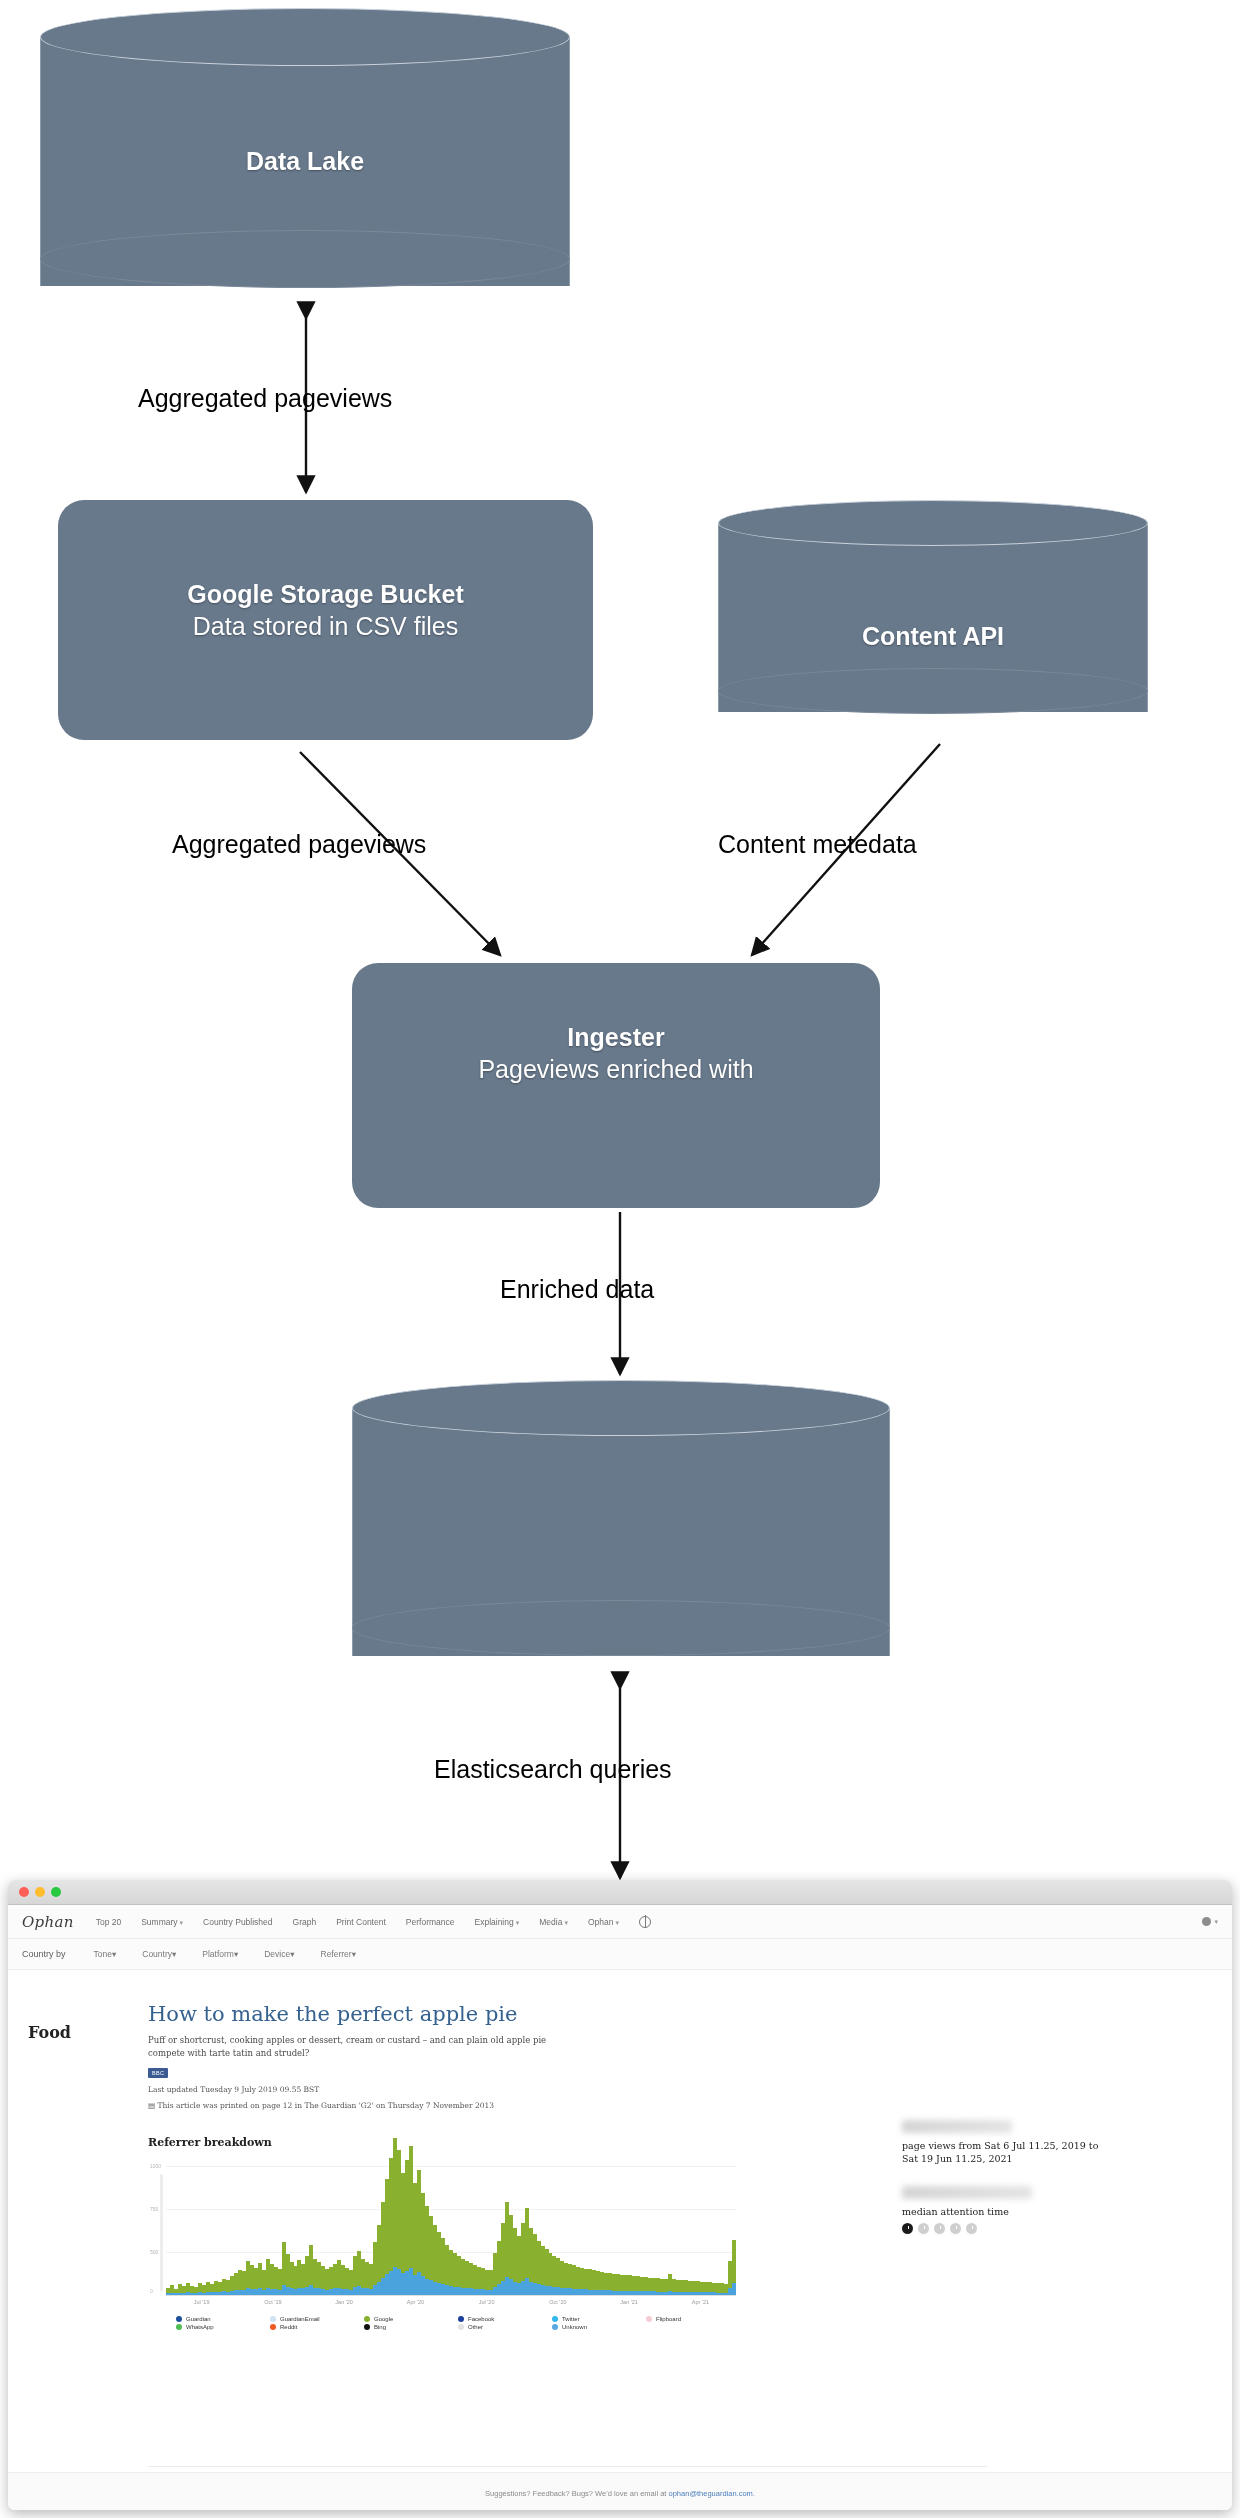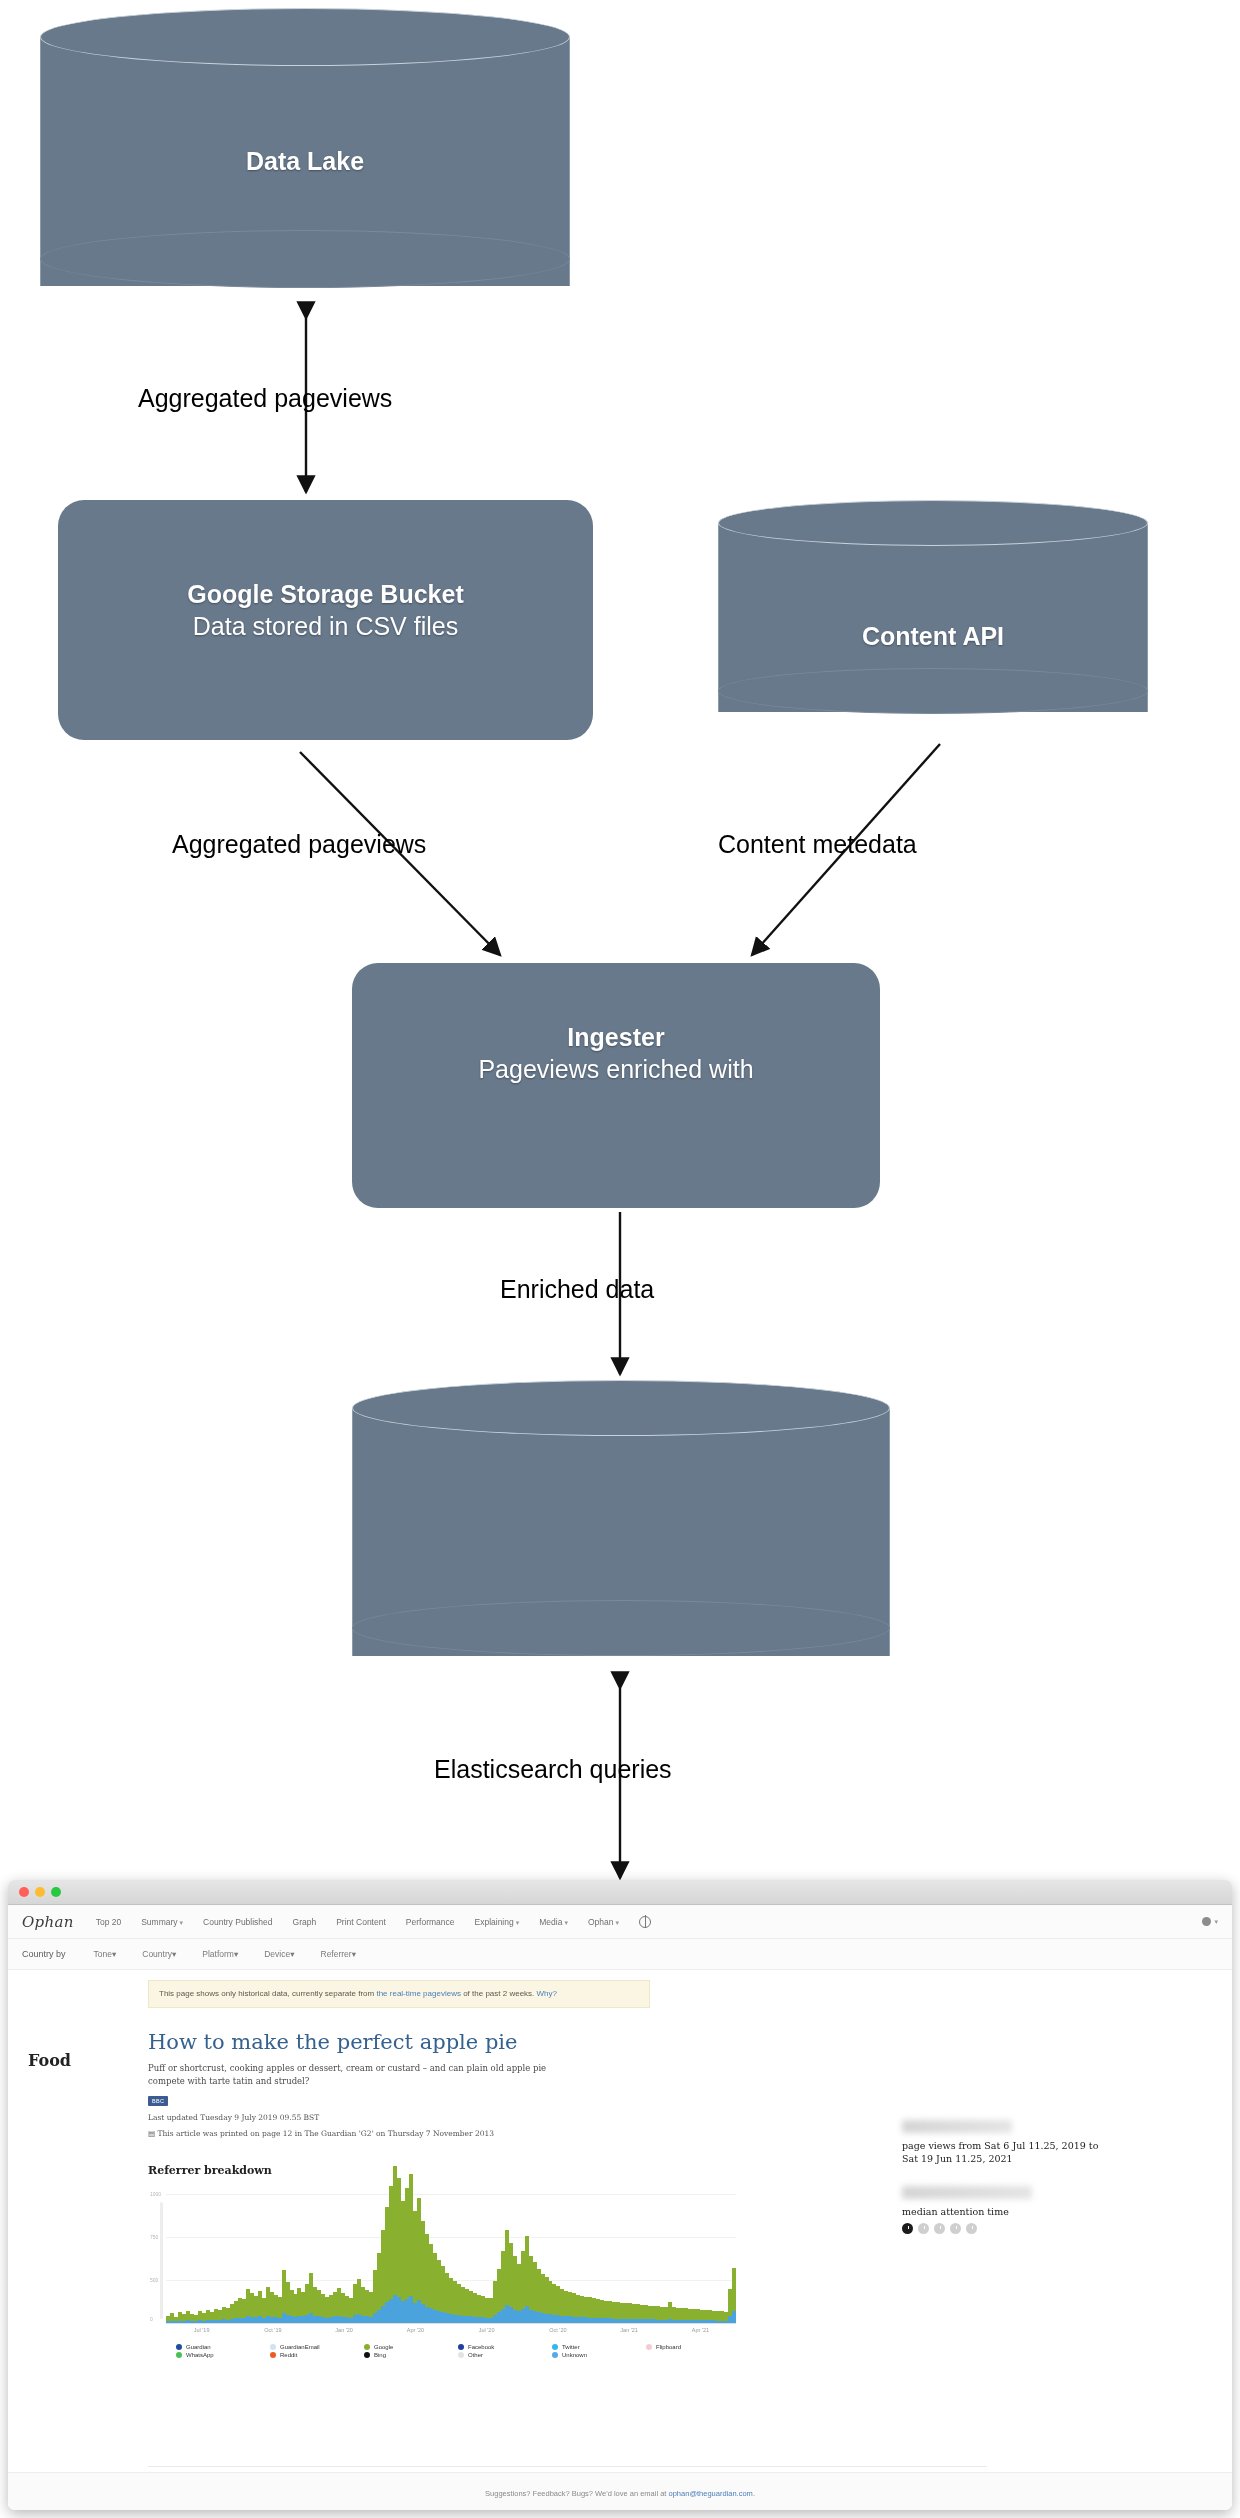--- a/index.html
+++ b/index.html
@@ -199,23 +199,20 @@
     <div class="filteritem"><span>Tone</span><span class="car">▾</span></div>
     <div class="filteritem"><span>Country</span><span class="car">▾</span></div>
     <div class="filteritem"><span>Platform</span><span class="car">▾</span></div>
     <div class="filteritem"><span>Device</span><span class="car">▾</span></div>
     <div class="filteritem"><span>Referrer</span><span class="car">▾</span></div>
   </div>
 
   <div class="page">
     <div class="content">
 
-      <div class="notice">
-        <span>This page shows only historical data, currently separate from </span><a href="#">the real-time pageviews</a><span> of the past 2 weeks. </span><a href="#">Why?</a>
-      </div>
 
       <div class="article">
         <div class="section-tag">Food</div>
         <div class="headline">How to make the perfect apple pie</div>
         <div class="standfirst">Puff or shortcrust, cooking apples or dessert, cream or custard – and can plain old apple pie compete with tarte tatin and strudel?</div>
         <div class="tag-chip">BBC</div>
         <div class="meta">Last updated Tuesday 9 July 2019 09.55 BST</div>
         <div class="meta2"><span>▤</span> <span>This article was printed on page 12 in The Guardian 'G2' on Thursday 7 November 2013</span></div>
       </div>
 

